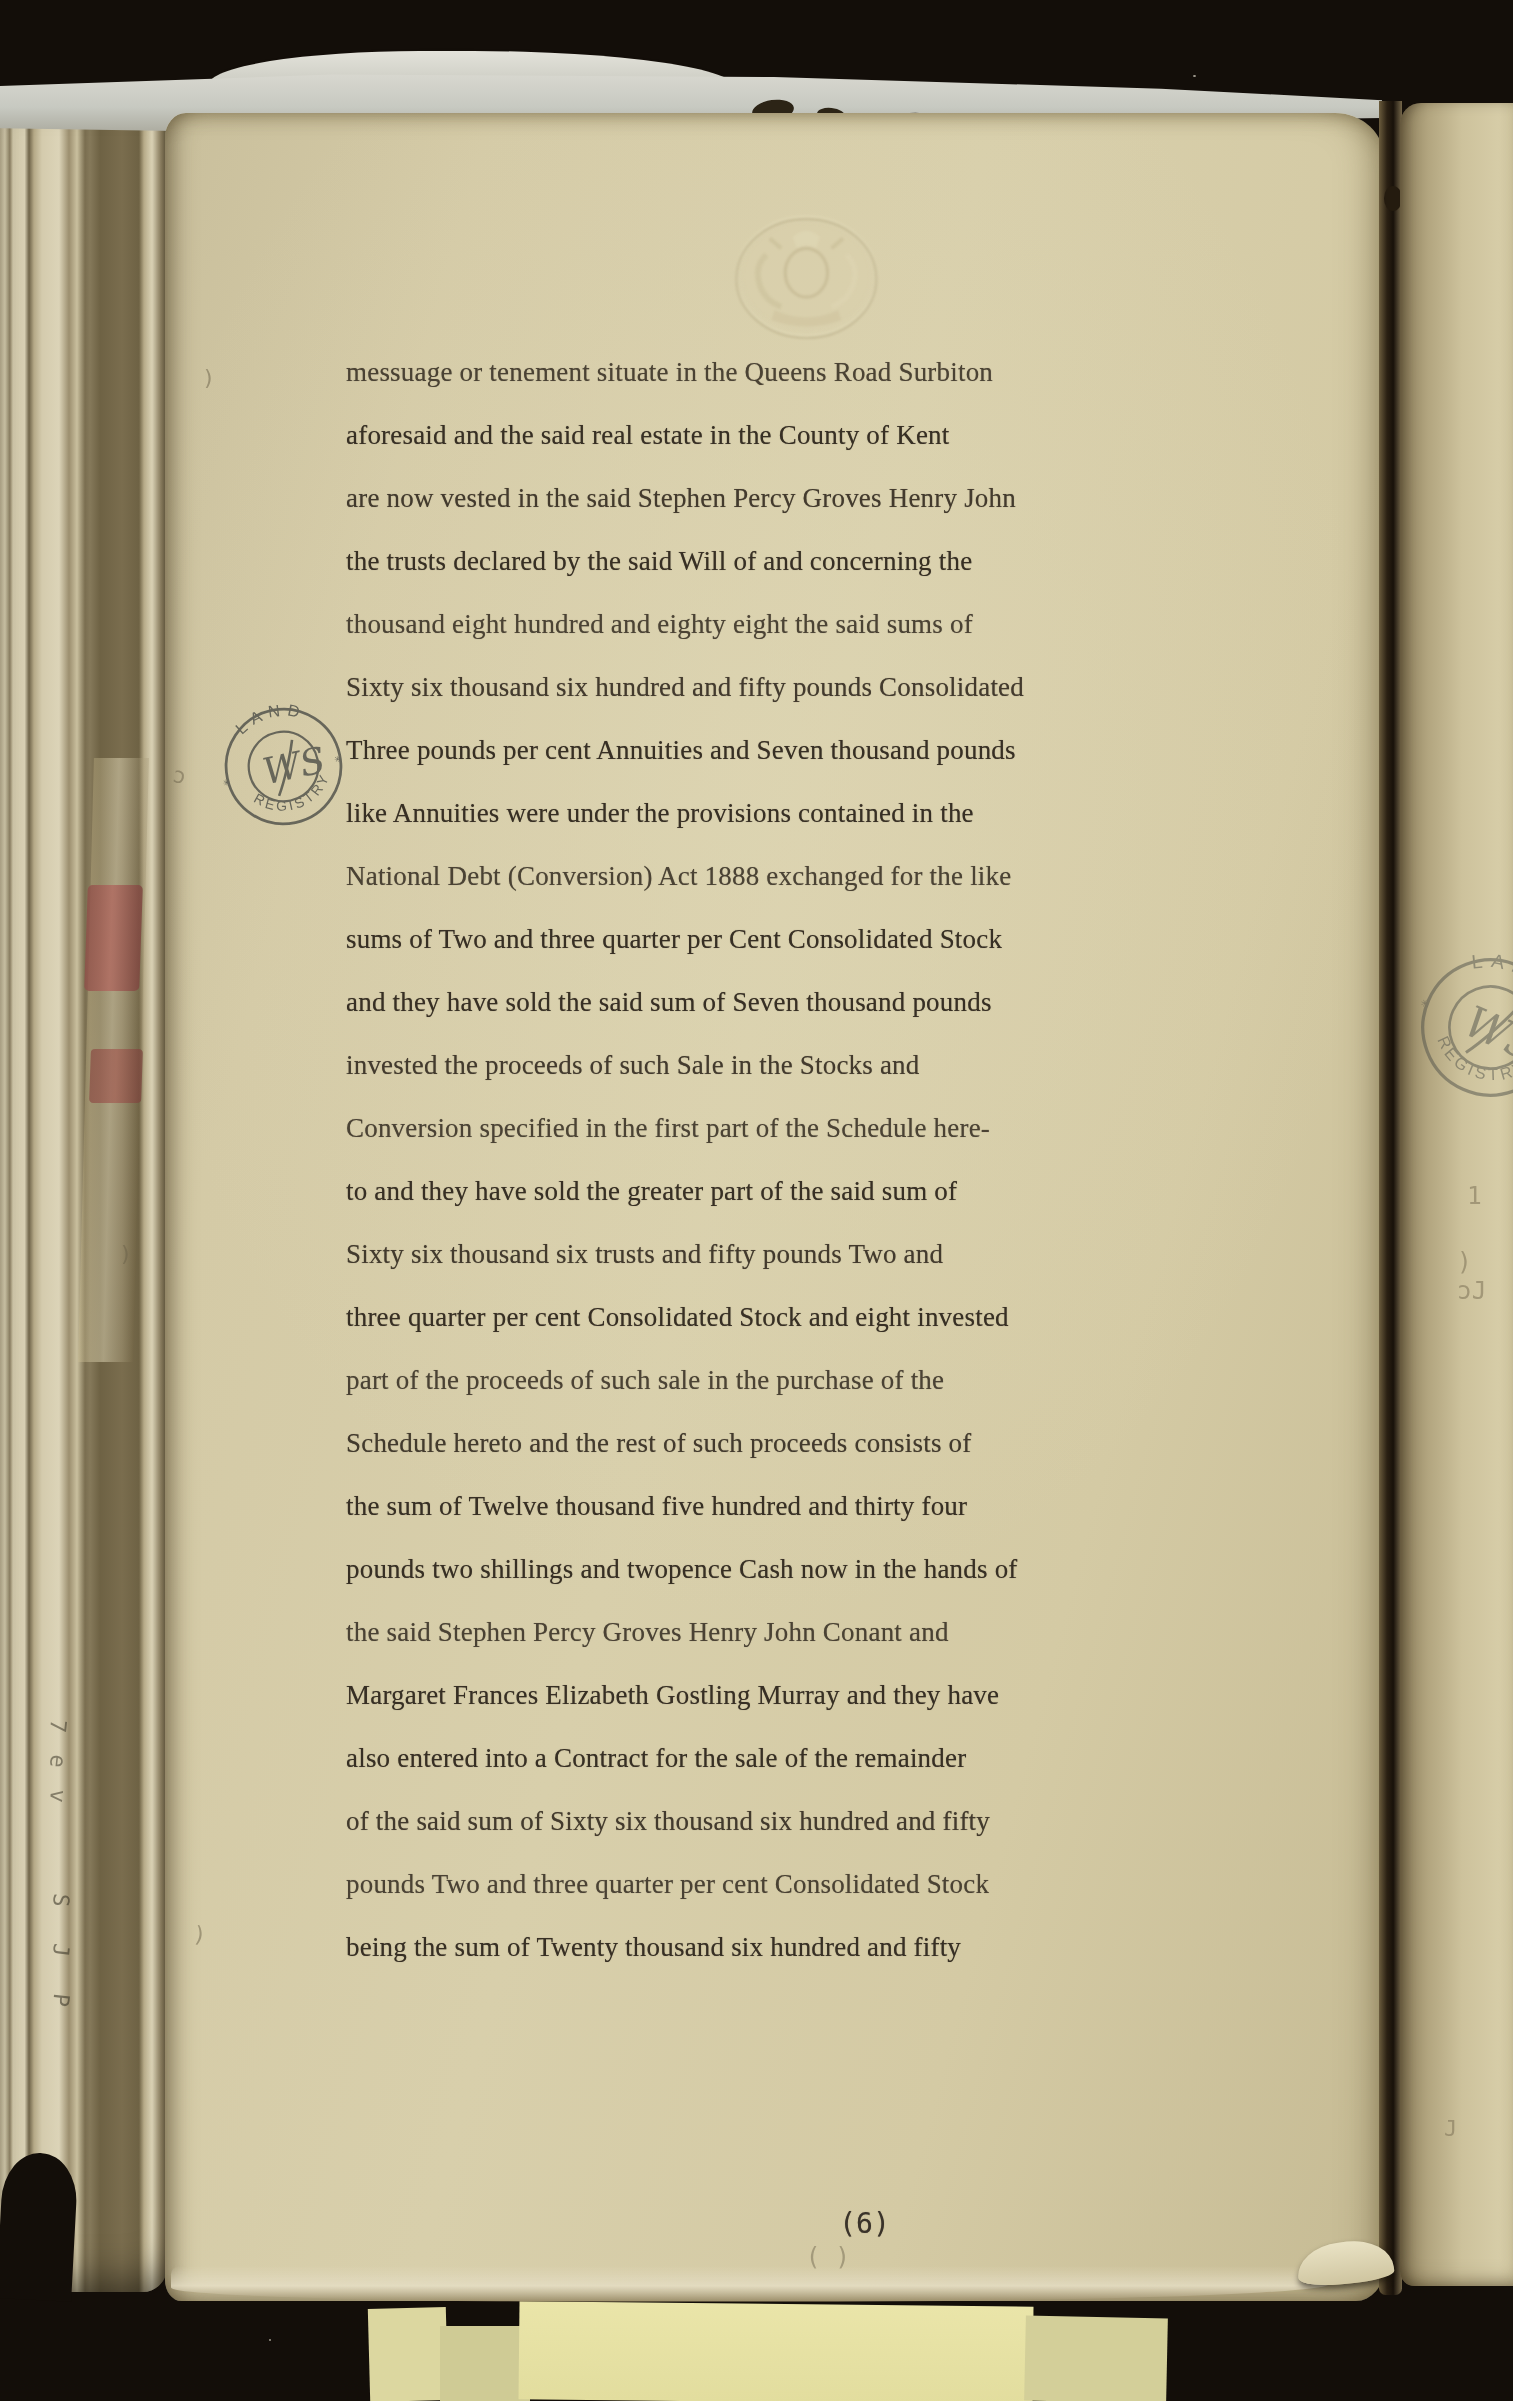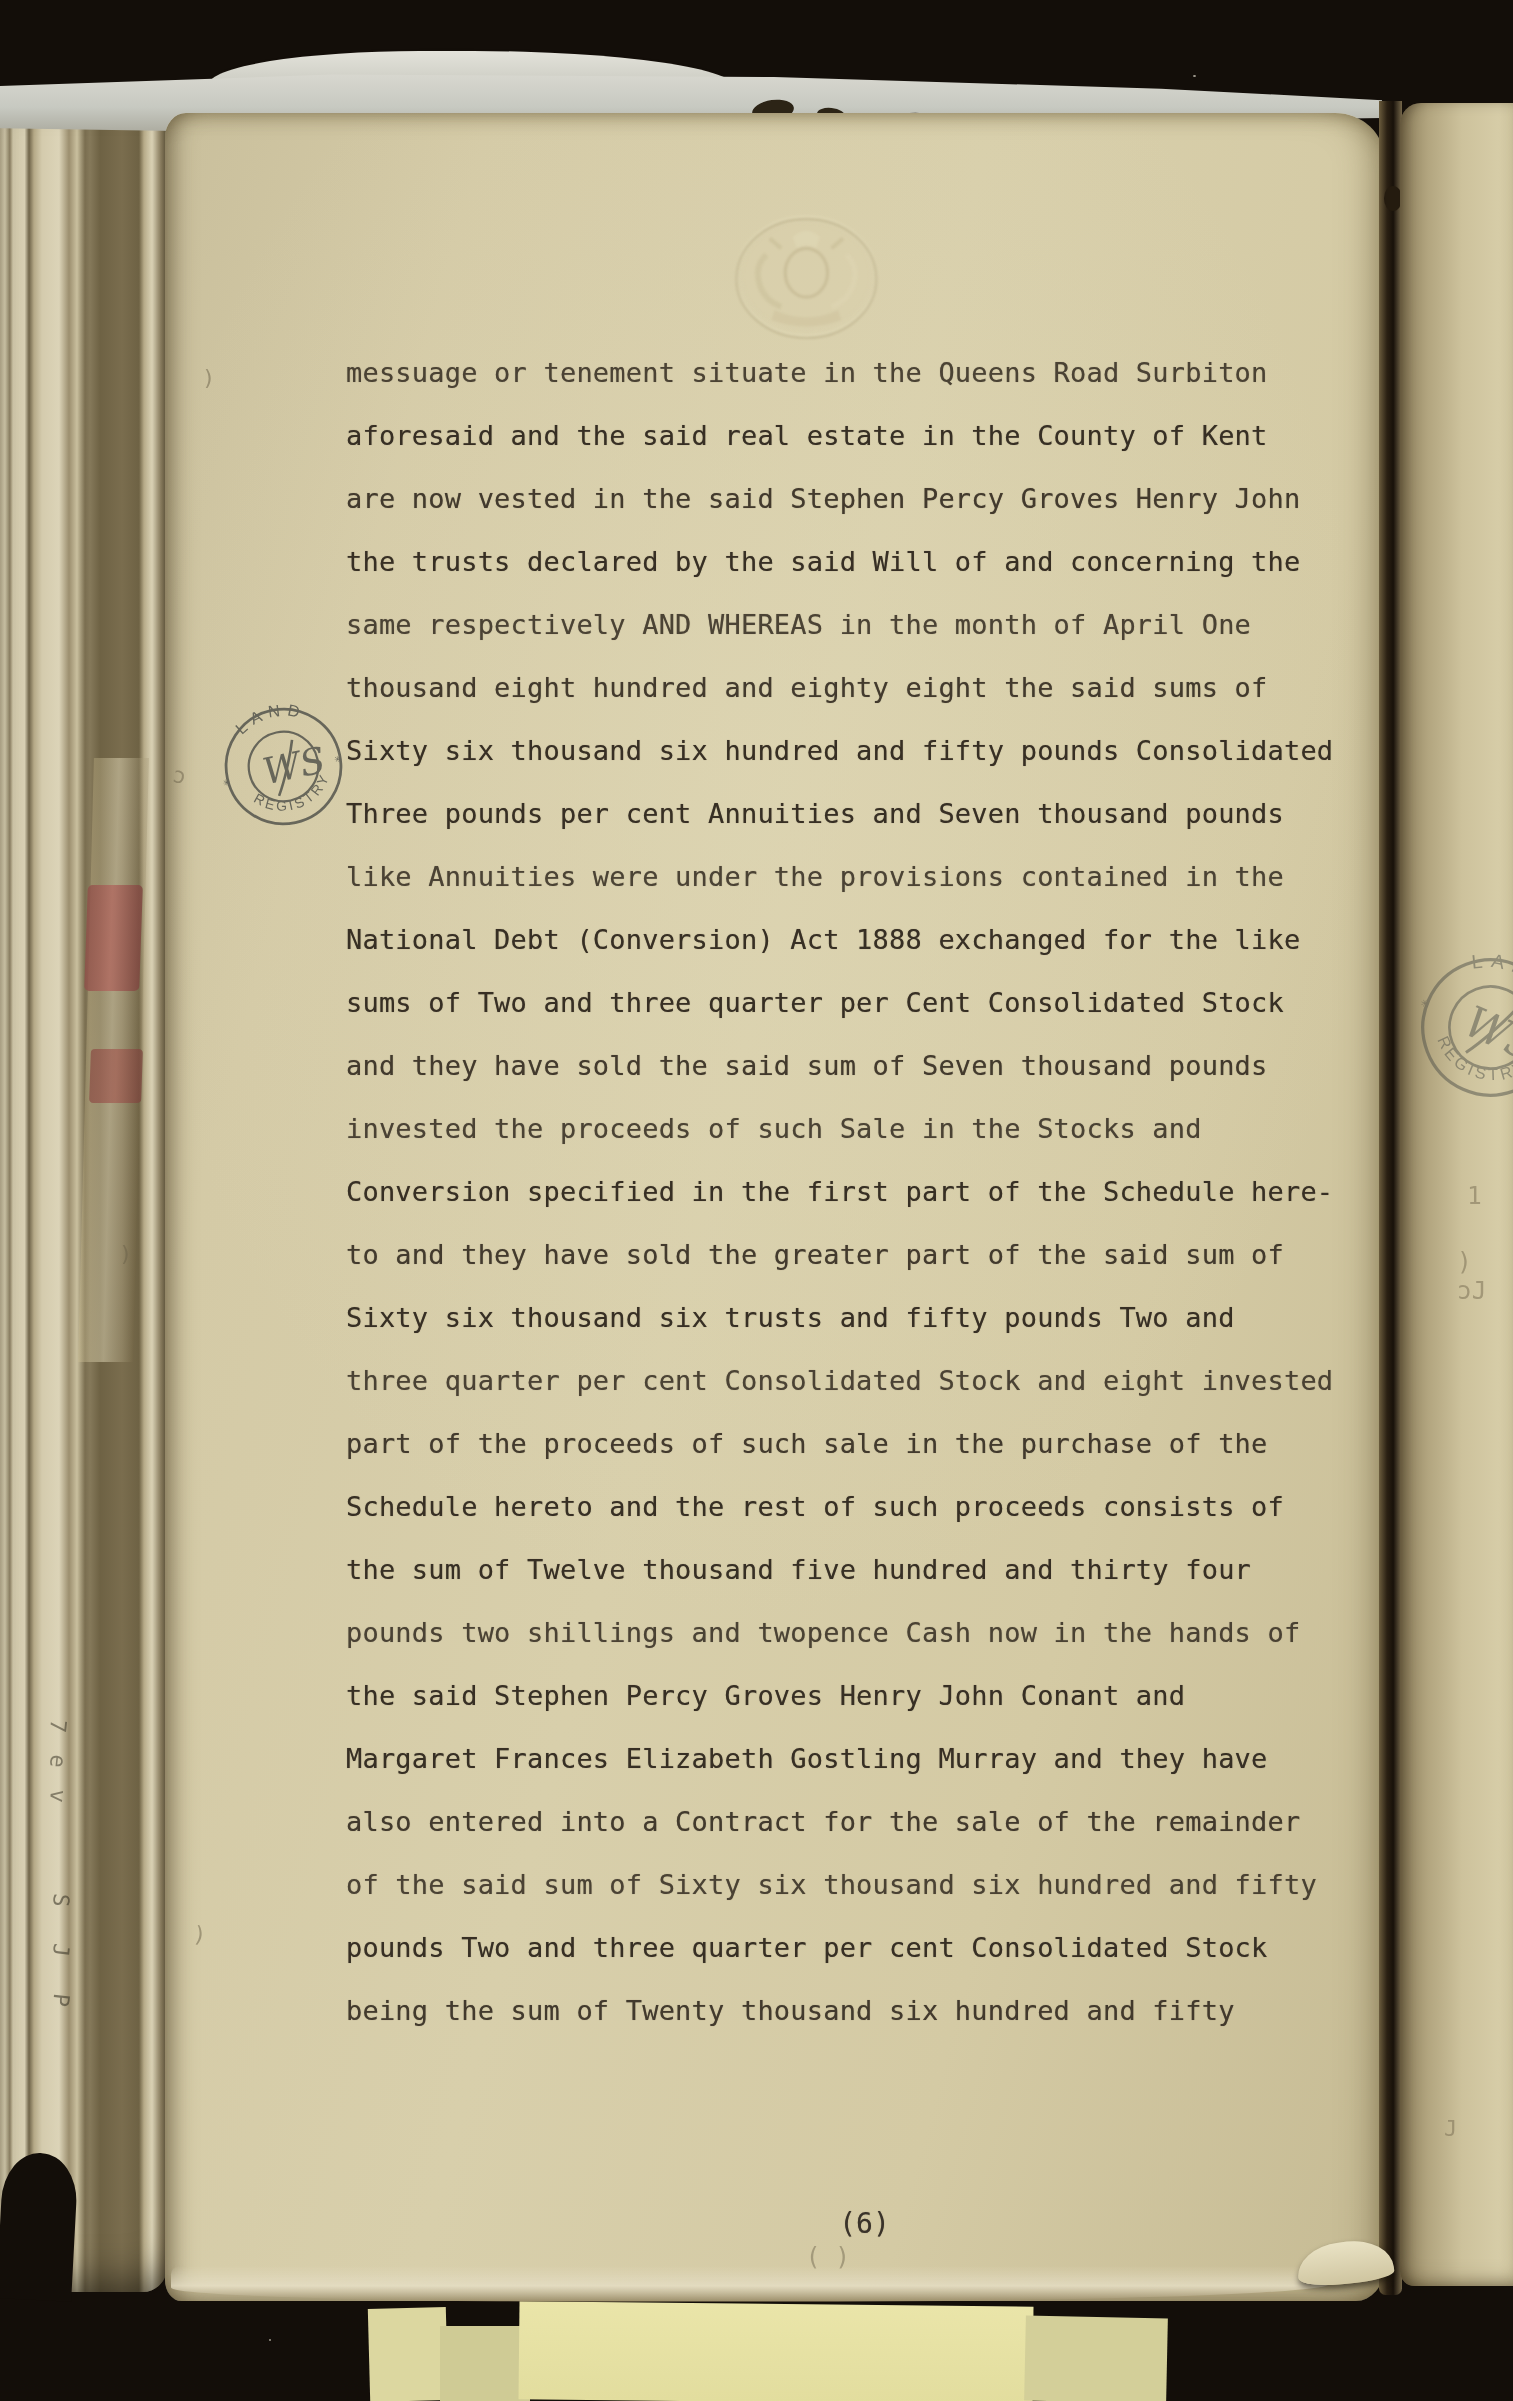--- a/index.html
+++ b/index.html
@@ -62,21 +62,21 @@
     background:linear-gradient(180deg,rgba(236,229,205,0),rgba(236,229,205,.75) 55%,rgba(150,134,96,.5));
     border-radius:8.2px 8.2px 50% 40%;}
 
   
   .crest{position:absolute;left:724px;top:206px;opacity:.9;}
 
   
   .text-block{position:absolute;left:346px;top:341px;width:1052px;
     color:#372f24;font-size:27px;letter-spacing:0.2px;
     text-shadow:0 0 0.8px rgba(55,47,36,.55);filter:blur(0.2px);}
-  .tline{height:63px;line-height:63px;white-space:nowrap;}
+  .tline{height:63px;line-height:63px;white-space:nowrap;font-family:Liberation Serif, serif;}
   .tline:nth-child(3n){opacity:.93;}
   .tline:nth-child(4n+1){opacity:.88;}
 
   .page-number{position:absolute;left:783px;top:2207px;width:163px;text-align:center;
     color:#3a332a;font-size:28px;text-shadow:0 0 0.8px rgba(55,47,36,.5);}
   .page-number-ghost{position:absolute;left:779px;top:2242px;width:98px;text-align:center;
     color:#6a6149;font-size:24.5px;opacity:.45;}
 
   
   .curl{position:absolute;color:#6a6149;font-size:22px;opacity:.5;}
@@ -177,21 +177,20 @@
       <path d="M62,128 q39,18 78,0 l4,12 q-43,16 -86,0 z" fill="#c9bd96" opacity=".45"></path>
       <path d="M70,52 l-14,-12 M132,52 l14,-12" stroke="#bdb189" stroke-width="5" opacity=".4"></path>
     </g>
   </svg>
 
   <div class="text-block">
       <div class="tline">messuage or tenement situate in the Queens Road Surbiton</div>
       <div class="tline">aforesaid and the said real estate in the County of Kent</div>
       <div class="tline">are now vested in the said Stephen Percy Groves Henry John</div>
       <div class="tline">the trusts declared by the said Will of and concerning the</div>
-      <div class="tline">same respectively AND WHEREAS in the month of April One</div>
       <div class="tline">thousand eight hundred and eighty eight the said sums of</div>
       <div class="tline">Sixty six thousand six hundred and fifty pounds Consolidated</div>
       <div class="tline">Three pounds per cent Annuities and Seven thousand pounds</div>
       <div class="tline">like Annuities were under the provisions contained in the</div>
       <div class="tline">National Debt (Conversion) Act 1888 exchanged for the like</div>
       <div class="tline">sums of Two and three quarter per Cent Consolidated Stock</div>
       <div class="tline">and they have sold the said sum of Seven thousand pounds</div>
       <div class="tline">invested the proceeds of such Sale in the Stocks and</div>
       <div class="tline">Conversion specified in the first part of the Schedule here-</div>
       <div class="tline">to and they have sold the greater part of the said sum of</div>

